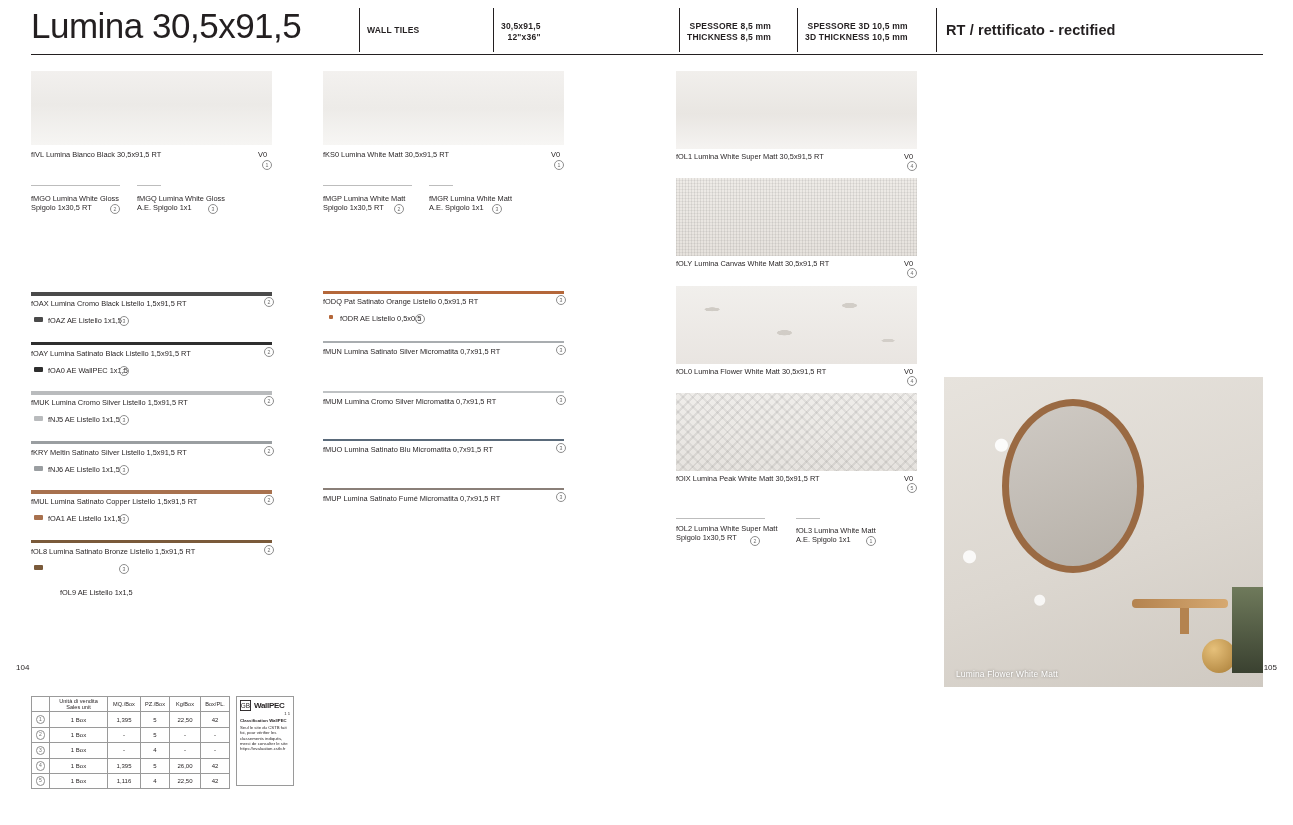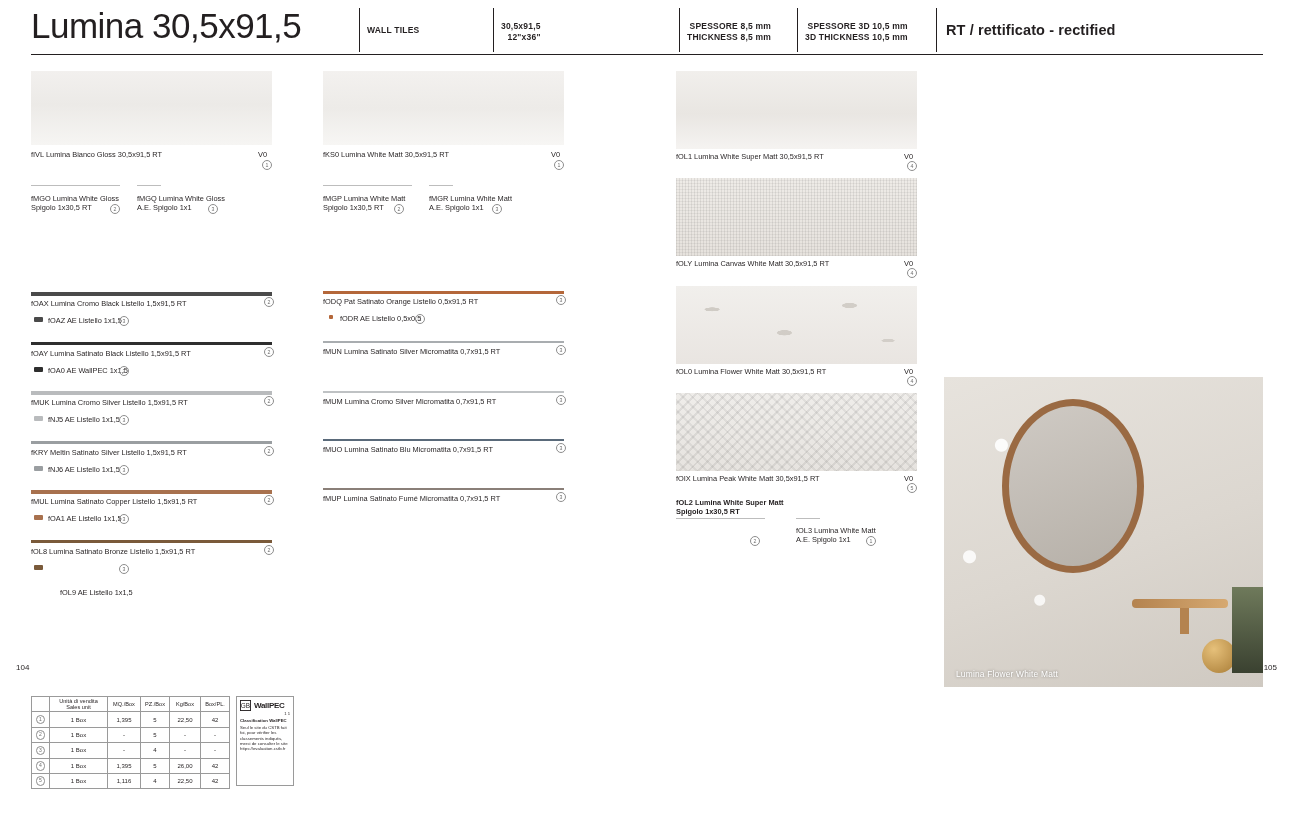--- a/index.html
+++ b/index.html
@@ -90,21 +90,21 @@
     </div>
     <div class="hdr-cell two" style="left:774px;">
       <span id="hc3a">SPESSORE 3D 10,5 mm</span><br><span id="hc3b">3D THICKNESS 10,5 mm</span>
     </div>
     <div class="hdr-rt" style="left:915px;">RT / rettificato - rectified</div>
     <div class="hdr-rule"></div>
   </div>
 
   <div>
     <div class="swatch" style="left:31px;top:71px;width:241px;height:74px;background:linear-gradient(180deg,#f2f0ee 0%,#eceae7 45%,#f6f5f3 100%);"></div>
-    <div class="swlabel" style="left:31px;top:150px;">fIVL Lumina Bianco Gloss 30,5x91,5 RT</div>
+    <div class="swlabel" style="left:31px;top:150px;">fIVL Lumina Bianco Black 30,5x91,5 RT</div>
     <div class="v0" style="left:258px;top:150px;">V0</div>
     <div class="badge" style="left:262px;top:160px;">1</div>
 
     <div class="mini-rule" style="left:31px;top:185px;width:89px;"></div>
     <div class="mini-rule" style="left:137px;top:185px;width:24px;"></div>
     <div class="swlabel" style="left:31px;top:194px;white-space:pre;">fMGO Lumina White Gloss
 Spigolo 1x30,5 RT</div>
     <div class="badge" style="left:110px;top:204px;">2</div>
     <div class="swlabel" style="left:137px;top:194px;white-space:pre;">fMGQ Lumina White Gloss
 A.E. Spigolo 1x1</div>
@@ -201,21 +201,21 @@
       <div class="v0" style="left: 904px; top: 367px;">V0</div>
       <div class="badge" style="left: 907px; top: 376px;">4</div>
       <div class="swatch" style="left: 676px; top: 393px; width: 241px; height: 78px; background: repeating-linear-gradient(135deg, rgba(0, 0, 0, 0.07) 0px, rgba(0, 0, 0, 0.07) 2px, rgba(255, 255, 255, 0) 2px, rgba(255, 255, 255, 0) 7px), repeating-linear-gradient(45deg, rgba(0, 0, 0, 0.06) 0px, rgba(0, 0, 0, 0.06) 2px, rgba(255, 255, 255, 0) 2px, rgba(255, 255, 255, 0) 7px), linear-gradient(rgb(239, 237, 234), rgb(230, 227, 223));"></div>
       <div class="swlabel" style="left: 676px; top: 474px;">fOIX Lumina Peak White Matt 30,5x91,5 RT</div>
       <div class="v0" style="left: 904px; top: 474px;">V0</div>
       <div class="badge" style="left: 907px; top: 483px;">5</div>
     </div>
 
   <div class="mini-rule" style="left:676px;top:518px;width:89px;"></div>
   <div class="mini-rule" style="left:796px;top:518px;width:24px;"></div>
-  <div class="swlabel" style="left:676px;top:498px;white-space:pre;font-weight:bold;">fOL2 Lumina White Super Matt
+  <div class="swlabel" style="left:676px;top:524px;white-space:pre;">fOL2 Lumina White Super Matt
 Spigolo 1x30,5 RT</div>
   <div class="badge" style="left:750px;top:536px;">2</div>
   <div class="swlabel" style="left:796px;top:526px;white-space:pre;">fOL3 Lumina White Matt
 A.E. Spigolo 1x1</div>
   <div class="badge" style="left:866px;top:536px;">1</div>
 
 
   <div class="photo" style="left:944px;top:377px;width:319px;height:310px;">
     <div style="position:absolute;left:0;top:0;width:319px;height:310px;
       background:

